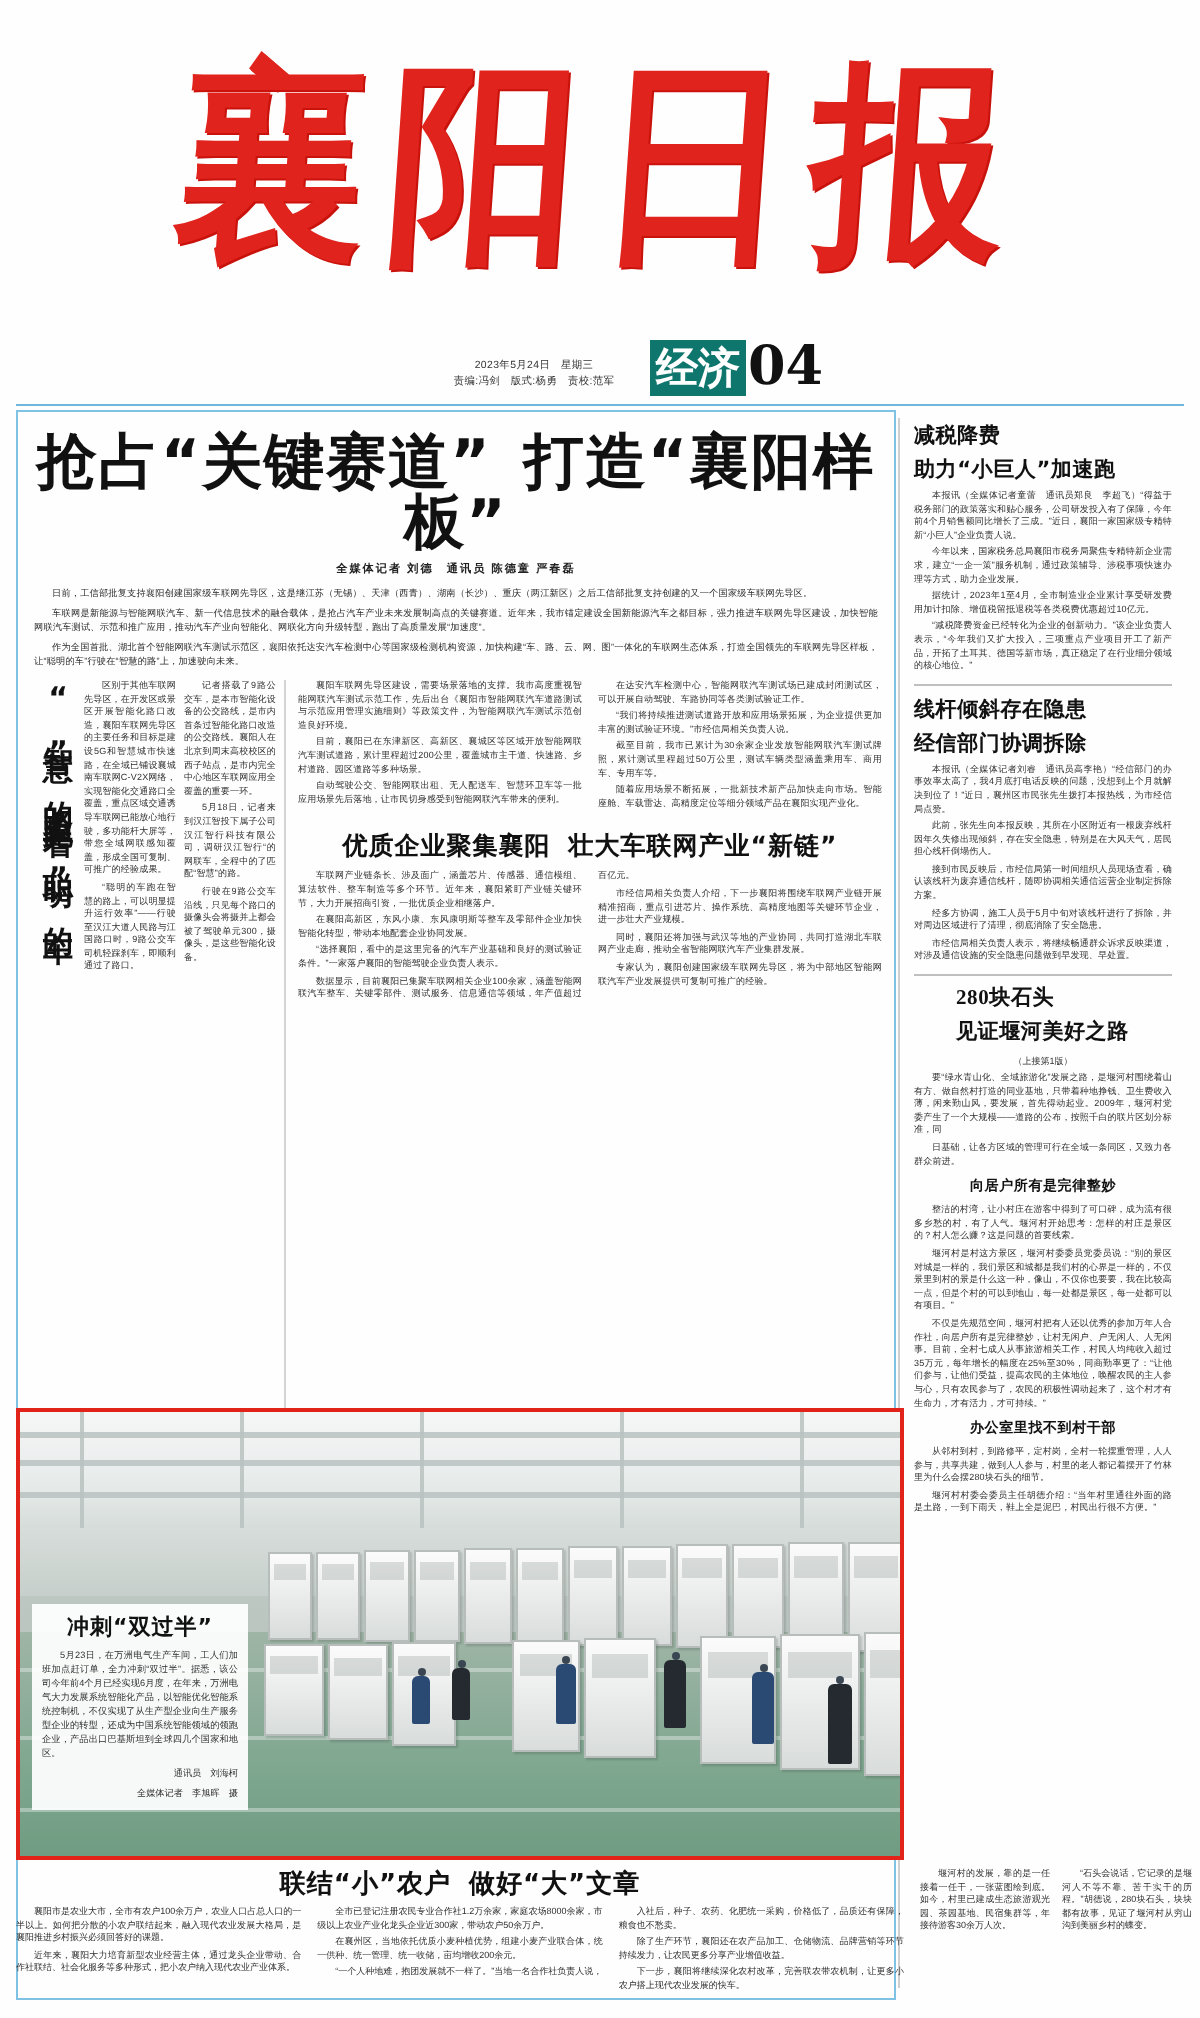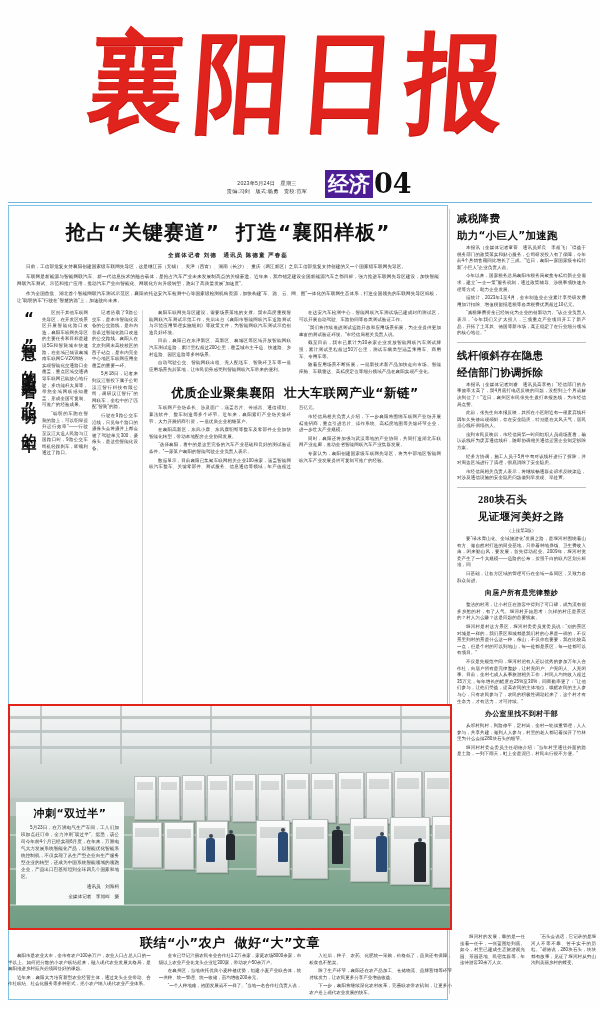--- a/index.html
+++ b/index.html
@@ -45,21 +45,21 @@
     line-height: 7.5px;
     color: #333;
     letter-spacing: .2px;
   }
   .section-badge {
     position: absolute;
     left: 325px; top: 170px;
     display: flex; align-items: flex-end;
   }
   .section-badge .sec {
-    background: #4c1d95;
+    background: #0f766e;
     color: #fff;
     font-family: "DejaVu Serif", serif;
     font-weight: bold;
     font-size: 21px;
     line-height: 26px;
     padding: 1px 3px 1px 3px;
     letter-spacing: 0px;
   }
   .section-badge .num {
     color: #111;
@@ -98,21 +98,21 @@
     content: "";
     position: absolute; left: 1px; top: 4px; bottom: 6px;
     width: 1px; background: #cfcfcf;
   }
 
   
   .lead-head {
     text-align: center;
     font-family: "DejaVu Sans", sans-serif;
     font-weight: bold;
-    font-size: 20px;
+    font-size: 30px;
     line-height: 30px;
     color: #111;
     letter-spacing: 1px;
     margin-top: 6px;
   }
   .lead-head .gap { display: inline-block; width: 16px; }
   .lead-sub {
     text-align: center;
     font-family: "DejaVu Sans", sans-serif;
     font-size: 11px;

